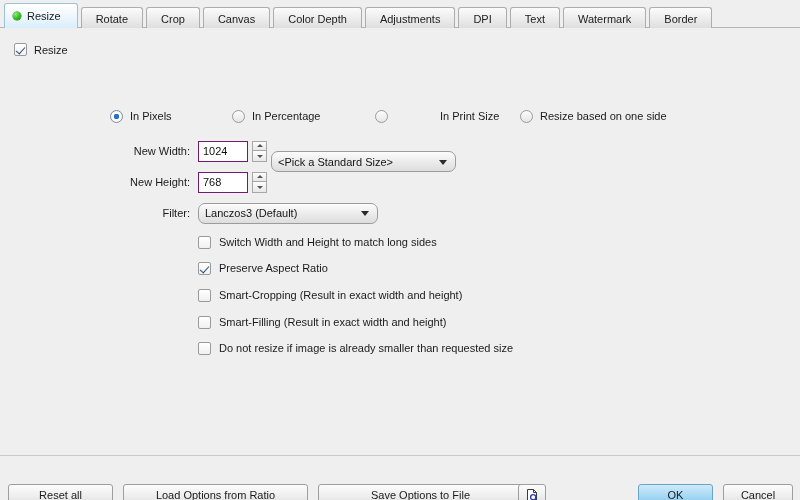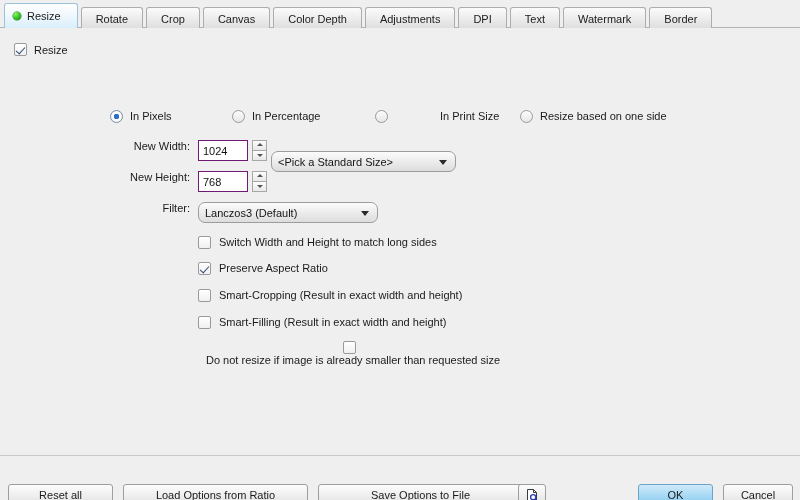--- a/index.html
+++ b/index.html
@@ -143,20 +143,21 @@
   #radio-pixels     { left: 110px; }
   #radio-percentage { left: 232px; }
   #radio-printsize  { left: 375px; gap: 45px; }
   #radio-oneside    { left: 520px; }
 
   
   .field-row {
     position: absolute;
     height: 22px;
     display: flex;
+    align-items: center;
   }
   #row-width  { left: 0; top: 112px; }
   #row-height { left: 0; top: 143px; }
   .field-label {
     width: 198px;
     text-align: right;
     padding-right: 8px;
     font-size: 11px;
     box-sizing: border-box;
   }
@@ -238,21 +239,21 @@
     left: 198px;
     display: flex;
     align-items: center;
     height: 14px;
   }
   .opt-row .lbl { margin-left: 8px; font-size: 11px; }
   #opt-0 { top: 207px; }
   #opt-1 { top: 233px; }
   #opt-2 { top: 260px; }
   #opt-3 { top: 287px; }
-  #opt-4 { top: 313px; flex-direction: column; }
+  #opt-4 { top: 313px; }
 
   
   #footer {
     position: absolute;
     left: 0; top: 455px;
     width: 800px;
     height: 45px;
     background: #efefef;
     border-top: 1px solid #c9c9c9;
     box-sizing: border-box;

